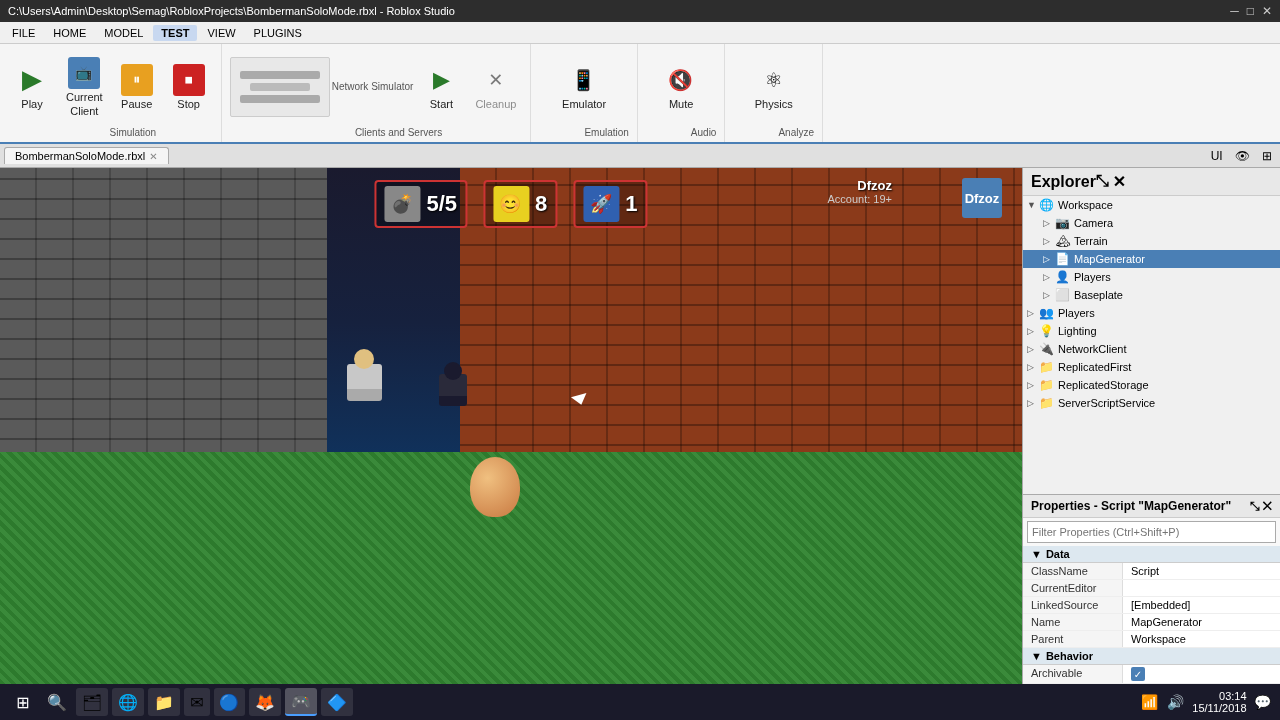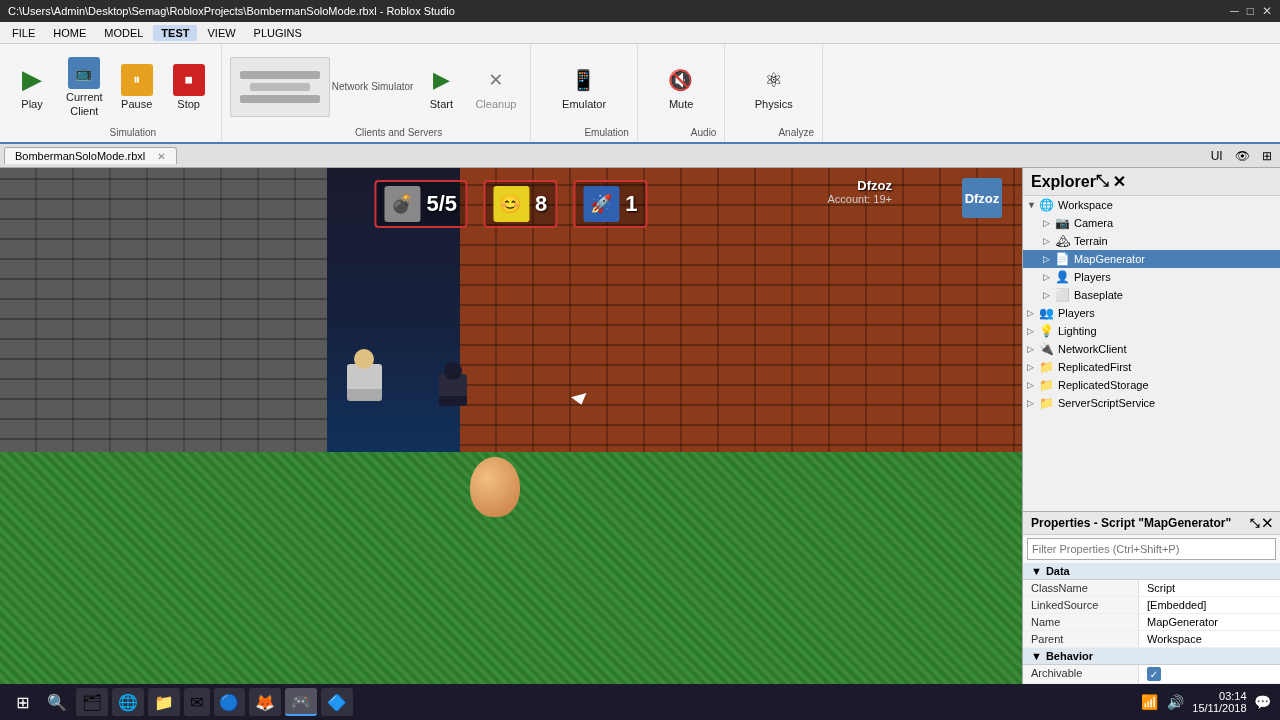--- a/index.html
+++ b/index.html
@@ -132,21 +132,21 @@
     }
     .tab {
       background: #f5f5f5;
       border: 1px solid #aaa;
       border-bottom: none;
       padding: 2px 10px;
       cursor: pointer;
       font-size: 11px;
       display: flex;
       align-items: center;
-      gap: 12px;
+      gap: 4px;
       border-radius: 3px 3px 0 0;
     }
     .tab .close-tab { color: #888; font-size: 10px; cursor: pointer; }
     .tab-right-controls {
       margin-left: auto;
       display: flex;
       gap: 4px;
     }
     .tab-right-controls span {
       cursor: pointer;
@@ -372,21 +372,21 @@
       align-items: center;
       gap: 4px;
       cursor: pointer;
     }
     .prop-row {
       display: flex;
       border-bottom: 1px solid #eee;
       font-size: 11px;
     }
     .prop-name {
-      width: 116px;
+      width: 100px;
       padding: 2px 8px;
       background: #f5f5f5;
       border-right: 1px solid #ddd;
       color: #333;
     }
     .prop-value {
       flex: 1;
       padding: 2px 8px;
       color: #000;
       background: white;
@@ -751,20 +751,24 @@
       
       <div class="prop-section-header">
         <span>▼</span>
         <span>Data</span>
       </div>
       <div class="prop-row">
         <div class="prop-name">ClassName</div>
         <div class="prop-value">Script</div>
       </div>
       <div class="prop-row">
+        <div class="prop-name">CurrentEditor</div>
+        <div class="prop-value"></div>
+      </div>
+      <div class="prop-row">
         <div class="prop-name">LinkedSource</div>
         <div class="prop-value">[Embedded]</div>
       </div>
       <div class="prop-row">
         <div class="prop-name">Name</div>
         <div class="prop-value">MapGenerator</div>
       </div>
       <div class="prop-row">
         <div class="prop-name">Parent</div>
         <div class="prop-value">Workspace</div>

